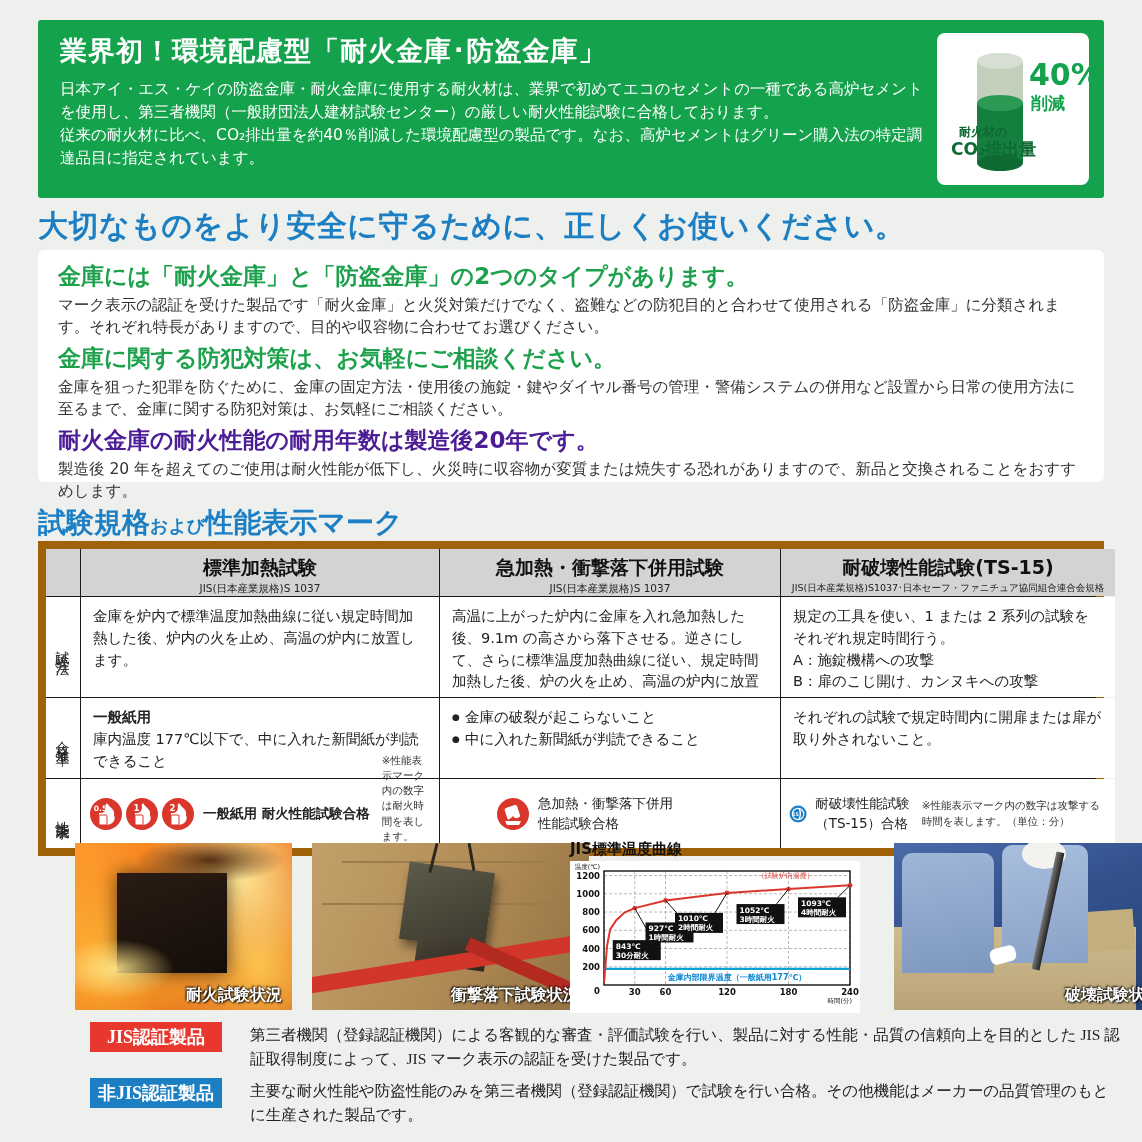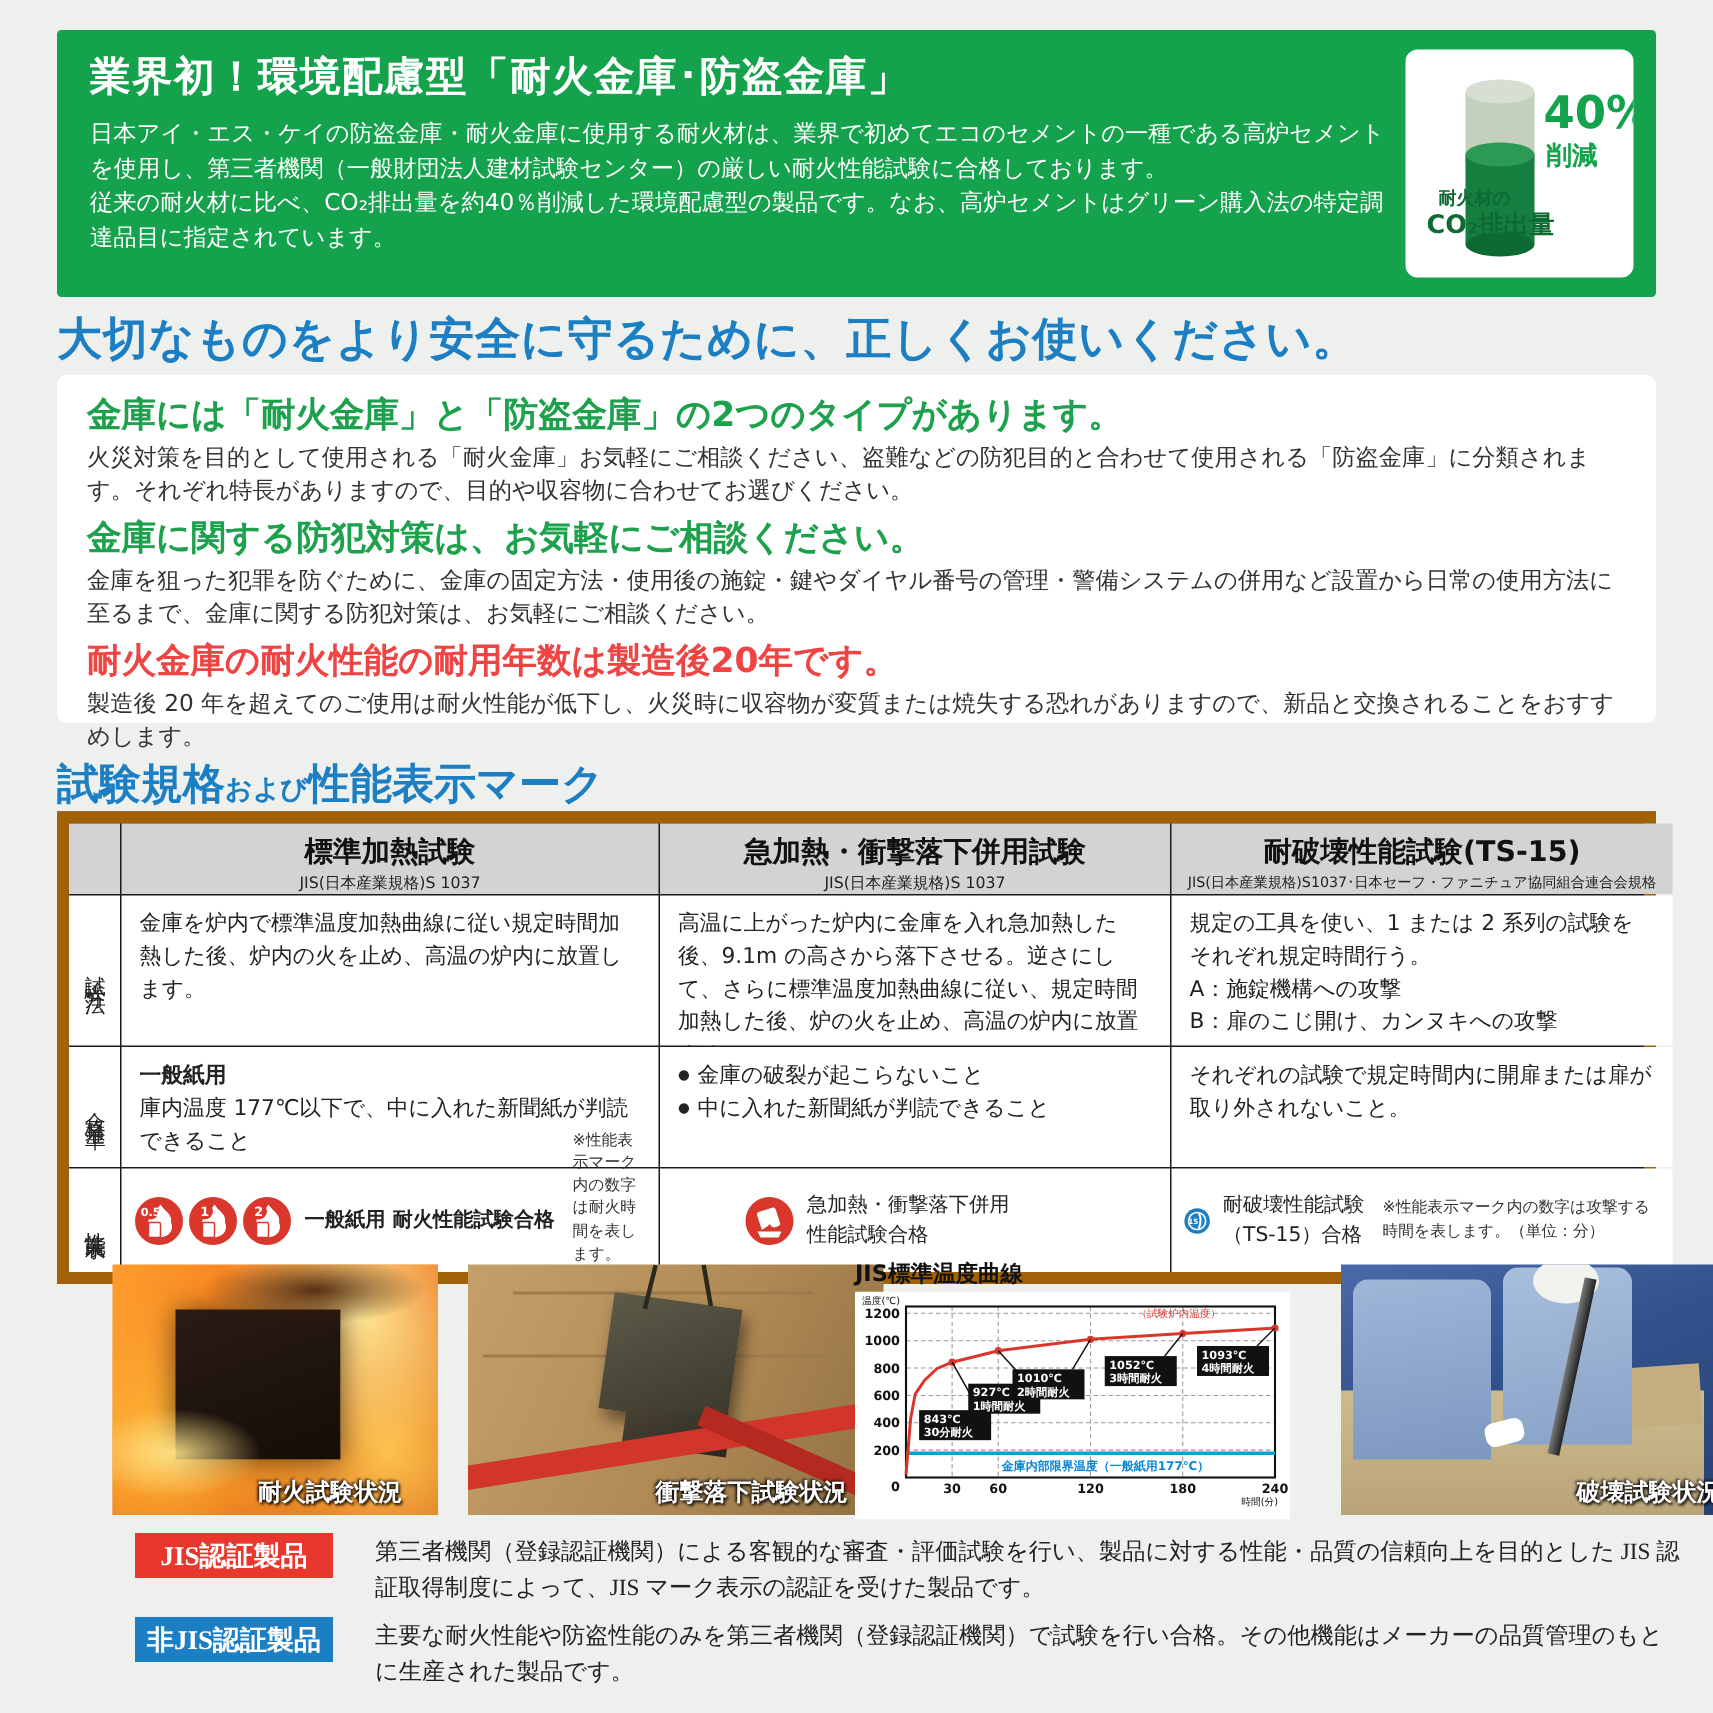--- a/index.html
+++ b/index.html
@@ -18,21 +18,21 @@
 
   
   .main-heading { position:absolute; left:38px; top:206px; font-size:30px; font-weight:bold;
                   color:#1c7ec3; letter-spacing:0.5px; }
 
   
   .panel { position:absolute; left:38px; top:250px; width:1066px; height:232px;
            background:#fff; border-radius:6px; padding:8px 20px; }
   .panel h2 { font-size:23px; font-weight:bold; margin-top:3px; }
   .panel h2.green { color:#1ea14d; }
-  .panel h2.red { color:#ef4444; }
+  .panel h2.red { color:#4c1d95; }
   .panel p { font-size:15.5px; color:#333; line-height:1.42; margin:2px 0 5px; }
 
   
   .spec-heading { position:absolute; left:38px; top:504px; color:#1c7ec3; font-weight:bold; }
   .spec-heading .big { font-size:28px; }
   .spec-heading .small { font-size:18px; }
 
   .spec-table { position:absolute; left:38px; top:541px; width:1066px;
                 display:grid; grid-template-columns:34px 358px 340px 334px;
                 grid-template-rows:47px 100px 80px 69px;
@@ -47,21 +47,21 @@
   .cell-body .bold { font-weight:bold; }
   .bullets div { position:relative; padding-left:13px; }
   .bullets div::before { content:"●"; position:absolute; left:0; top:0; font-size:9px; line-height:2.4; }
   .perf-cell { display:flex; align-items:center; gap:8px; padding:6px 8px; font-size:13.5px; }
   .perf-cell .marks { display:flex; gap:2px; flex:0 0 auto; }
   .perf-cell .lbl { line-height:1.45; color:#222; flex:0 0 auto; }
   .perf-cell .note { font-size:10.5px; color:#333; line-height:1.45; margin-left:4px; }
 
   
   .photo { position:absolute; top:843px; height:167px; overflow:hidden; }
-  .photo .cap { position:absolute; right:24px; bottom:4px; color:#fff; font-weight:bold;
+  .photo .cap { position:absolute; right:10px; bottom:4px; color:#fff; font-weight:bold;
                 font-size:16px; text-shadow:1px 1px 2px #000,-1px -1px 2px #000; }
   .chartbox { position:absolute; left:570px; top:840px; width:350px; height:172px; }
   .chartbox .ctitle { font-size:15px; font-weight:bold; color:#111; margin-bottom:2px; }
 
   
   .cert { position:absolute; left:90px; width:1030px; display:flex; gap:28px;font-family:Liberation Serif, serif; }
   .badge { flex:0 0 132px; height:30px; color:#fff; font-weight:bold; font-size:18px;
            display:flex; align-items:center; justify-content:center; }
   .badge.red { background:#e8372c; }
   .badge.blue { background:#1c7ec3; }
@@ -90,21 +90,21 @@
         <text x="22" y="103" font-size="12" font-weight="bold" fill="#0e6a33">耐火材の</text>
         <text x="14" y="122" font-size="17" font-weight="bold" fill="#0e6a33">CO₂排出量</text>
       </svg>
     </div>
   </div>
 
   <div class="main-heading">大切なものをより安全に守るために、正しくお使いください。</div>
 
   <div class="panel">
     <h2 class="green">金庫には「耐火金庫」と「防盗金庫」の2つのタイプがあります。</h2>
-    <p>火災対策を目的として使用される「耐火金庫」お気軽にご相談ください、盗難などの防犯目的と合わせて使用される「防盗金庫」に分類されます。それぞれ特長がありますので、目的や収容物に合わせてお選びください。</p>
+    <p>マーク表示の認証を受けた製品です「耐火金庫」と火災対策だけでなく、盗難などの防犯目的と合わせて使用される「防盗金庫」に分類されます。それぞれ特長がありますので、目的や収容物に合わせてお選びください。</p>
     <h2 class="green">金庫に関する防犯対策は、お気軽にご相談ください。</h2>
     <p>金庫を狙った犯罪を防ぐために、金庫の固定方法・使用後の施錠・鍵やダイヤル番号の管理・警備システムの併用など設置から日常の使用方法に至るまで、金庫に関する防犯対策は、お気軽にご相談ください。</p>
     <h2 class="red">耐火金庫の耐火性能の耐用年数は製造後20年です。</h2>
     <p>製造後 20 年を超えてのご使用は耐火性能が低下し、火災時に収容物が変質または焼失する恐れがありますので、新品と交換されることをおすすめします。</p>
   </div>
 
   <div class="spec-heading">
     <span class="big">試験規格</span><span class="small">および</span><span class="big">性能表示マーク</span>
   </div>
 

